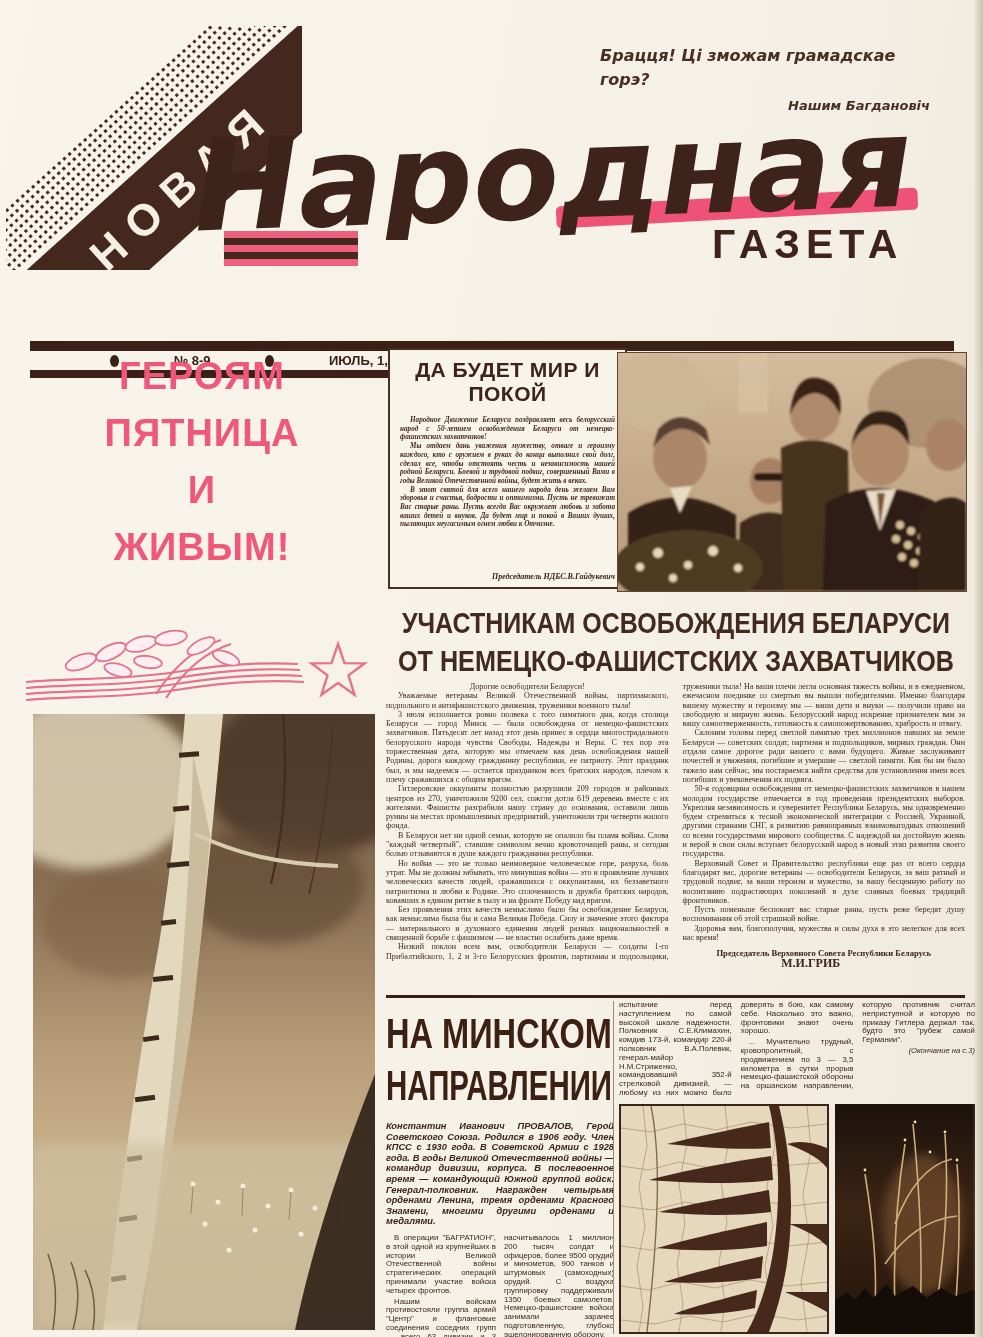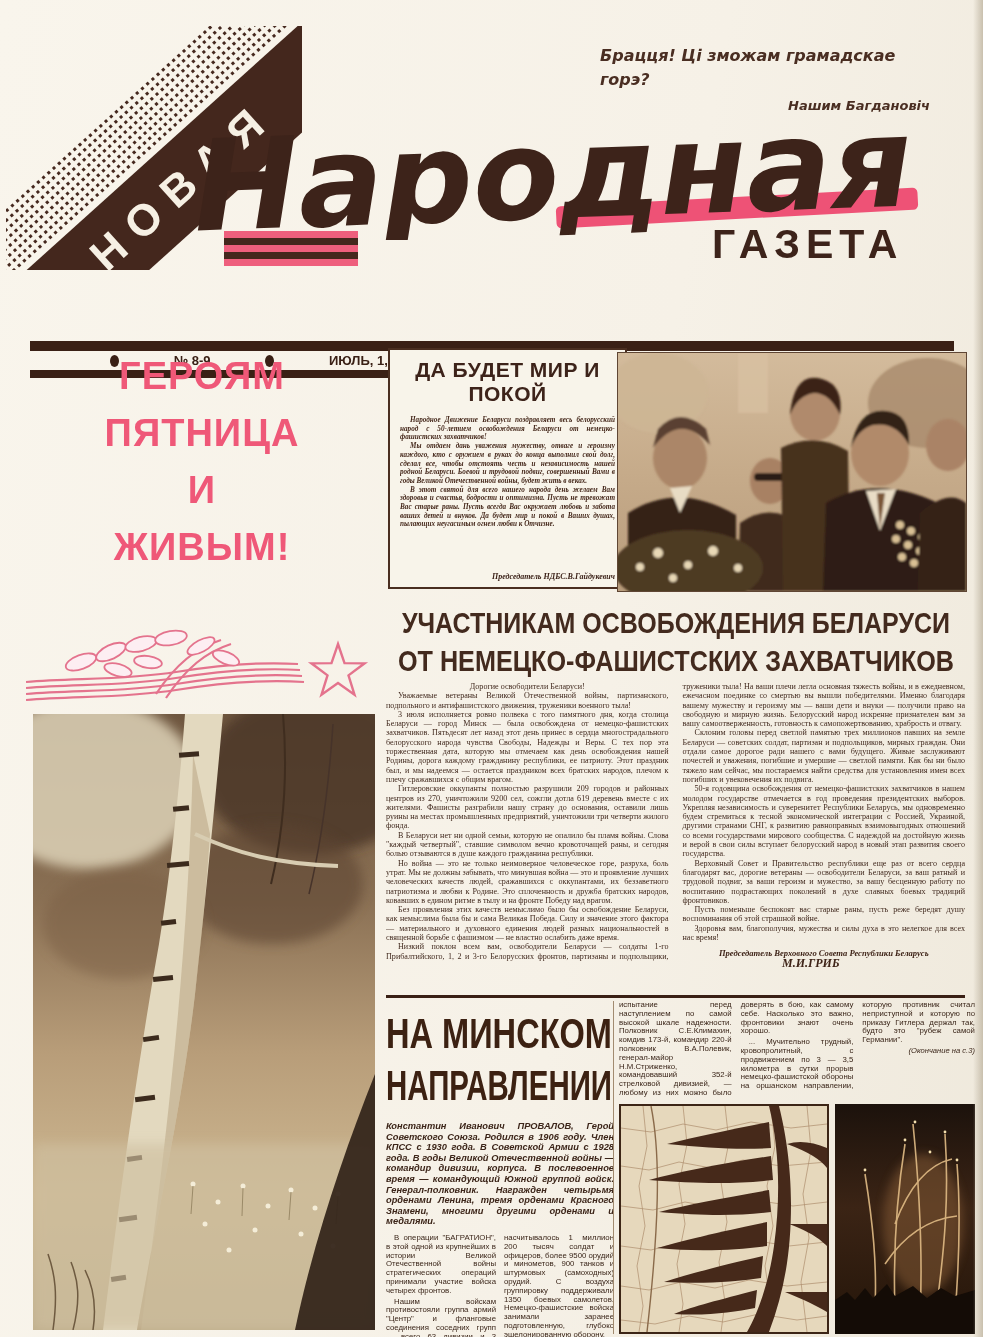--- a/index.html
+++ b/index.html
@@ -56,21 +56,21 @@
         font-size:8px;margin-top:16px;color:#3d231a;}
 
   .veterans{position:absolute;left:617px;top:352px;border:1px solid #5f4634;}
 
   
   .main-headline{position:absolute;left:388px;top:604px;}
   .main-body{position:absolute;left:386px;top:682px;width:579px;height:311px;column-count:2;
         column-gap:14px;font-size:8.1px;line-height:9.3px;text-align:justify;color:#40281d;overflow:hidden;}
   .salutation{text-align:center;}
   .main-body p{margin:0;text-indent:12px;}
-  .sig-block{margin-top:7px;break-inside:avoid;font-style:italic;font-weight:bold;color:#3f2418;}
+  .sig-block{margin-top:7px;break-inside:avoid;font-weight:bold;color:#3f2418;}
   .sig-title{text-align:center;font-size:8.6px;}
   .sig-name{text-align:center;font-size:12px;padding-right:26px;margin-top:0;}
   .section-rule{position:absolute;left:386px;top:995px;width:579px;height:3px;background:#3a2015;}
 
   
   .minsk-left{position:absolute;left:386px;top:1008px;width:228px;}
   .minsk-bio{font-family:"Liberation Sans",sans-serif;font-weight:bold;font-style:italic;font-size:9.3px;
         line-height:10.6px;text-align:justify;margin-top:7px;color:#3c2519;}
   .minsk-cols{margin-top:7px;height:122px;column-count:2;column-gap:8px;column-fill:auto;
         font-family:"Liberation Sans",sans-serif;font-size:7.8px;line-height:8.8px;text-align:justify;

